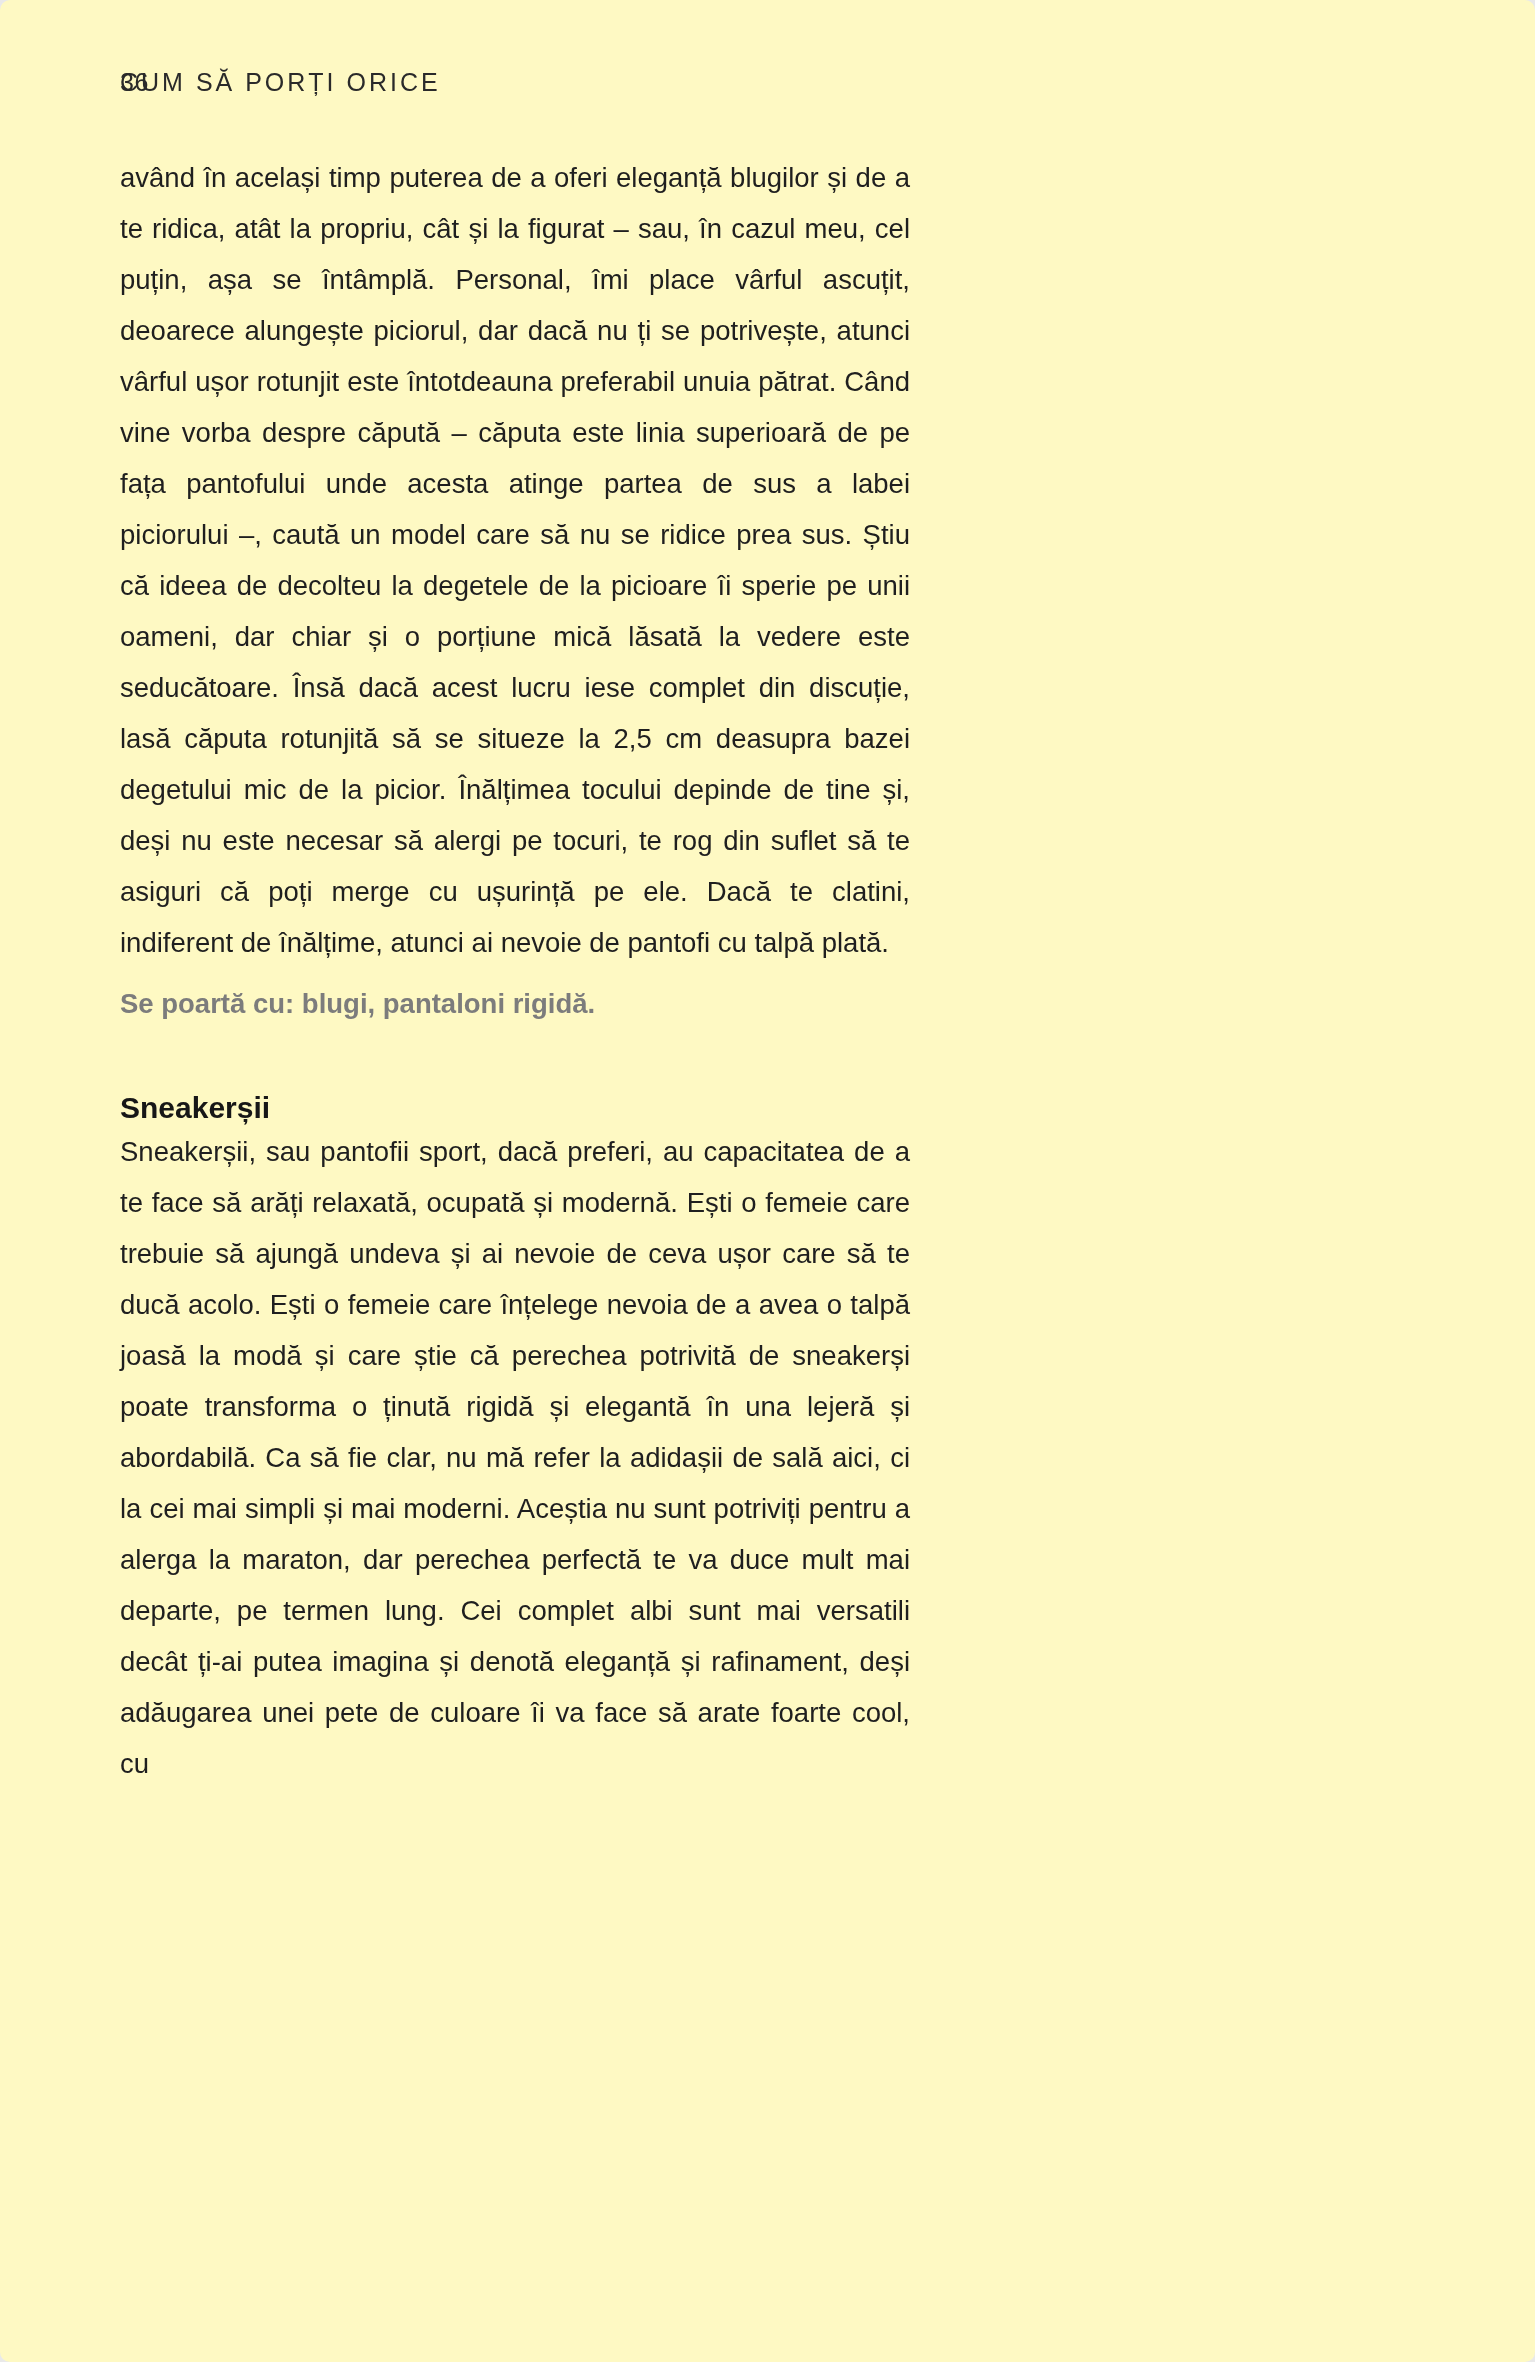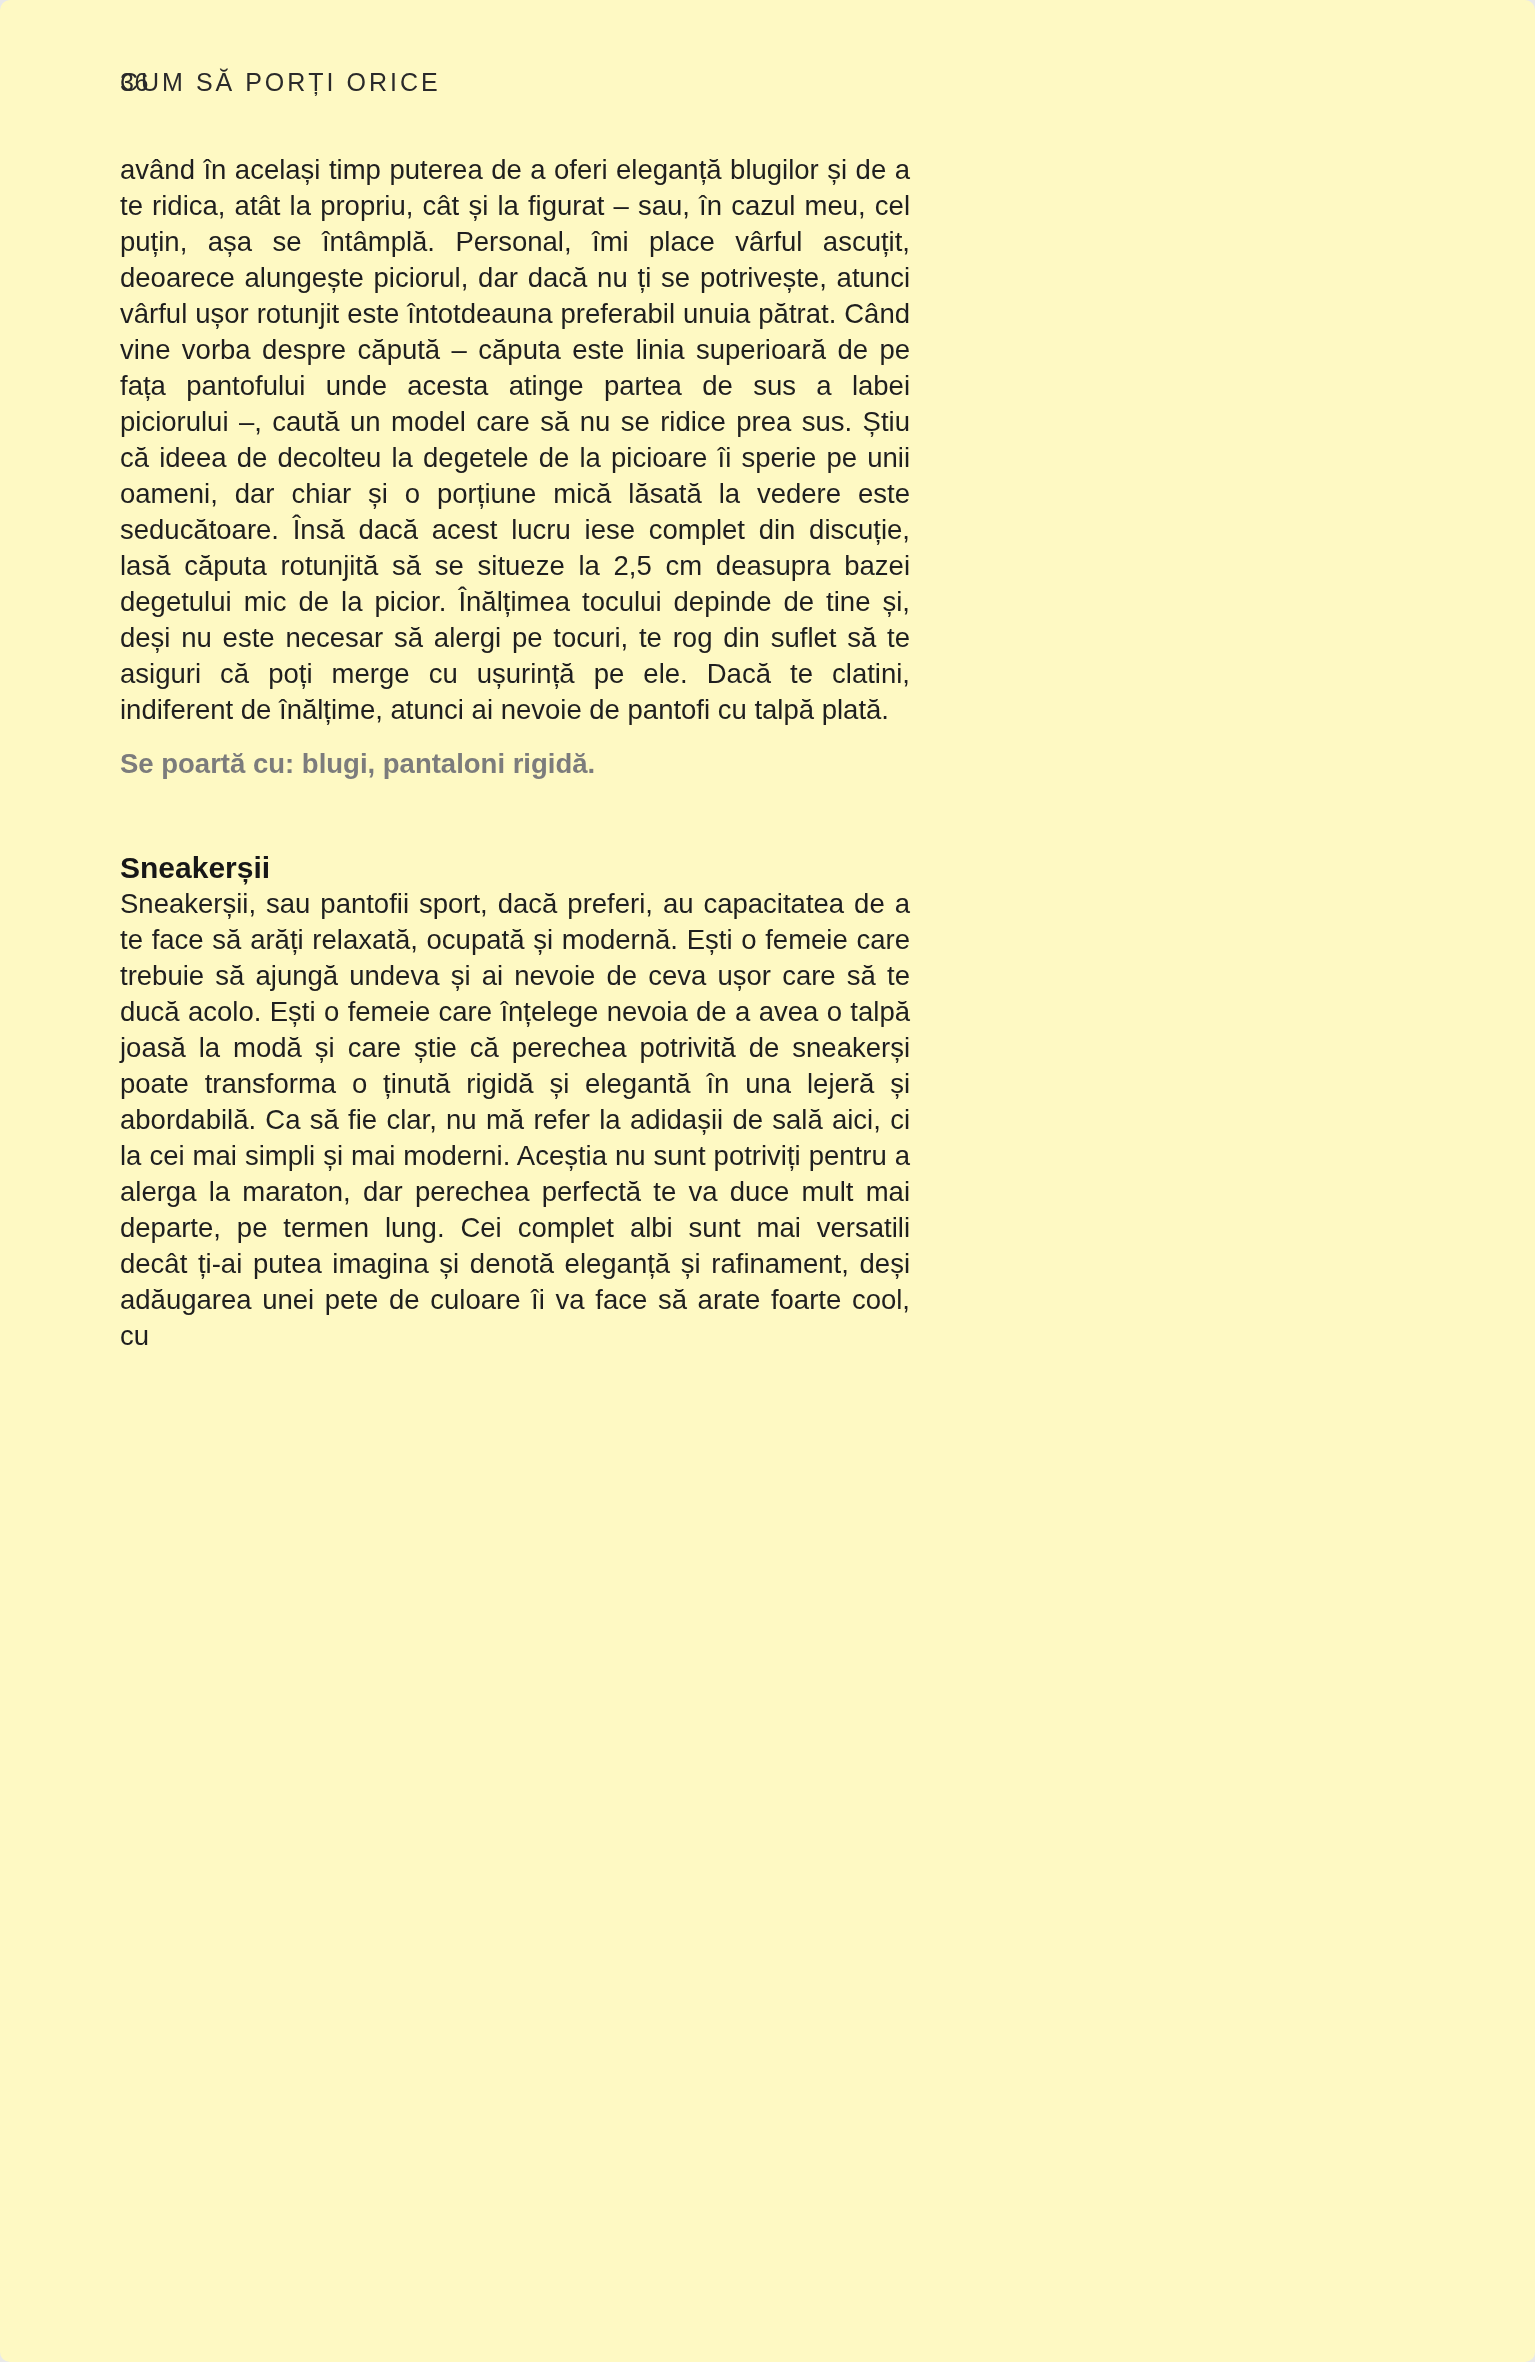--- a/index.html
+++ b/index.html
@@ -39,21 +39,21 @@
   .running-title {
     display: block;
     text-align: left;
     font-size: 25px;
     letter-spacing: 3px;
     color: #2a2a2a;
   }
   .body-para {
     margin: 0;
     font-size: 27.5px;
-    line-height: 36px;
+    line-height: 51px;
     text-align: justify;
     color: #1f1f1f;
   }
   .para-heels {
     margin-top: 50px;
   }
   .wear-with {
     margin: 0;
     margin-top: 16px;
     font-size: 27.5px;

